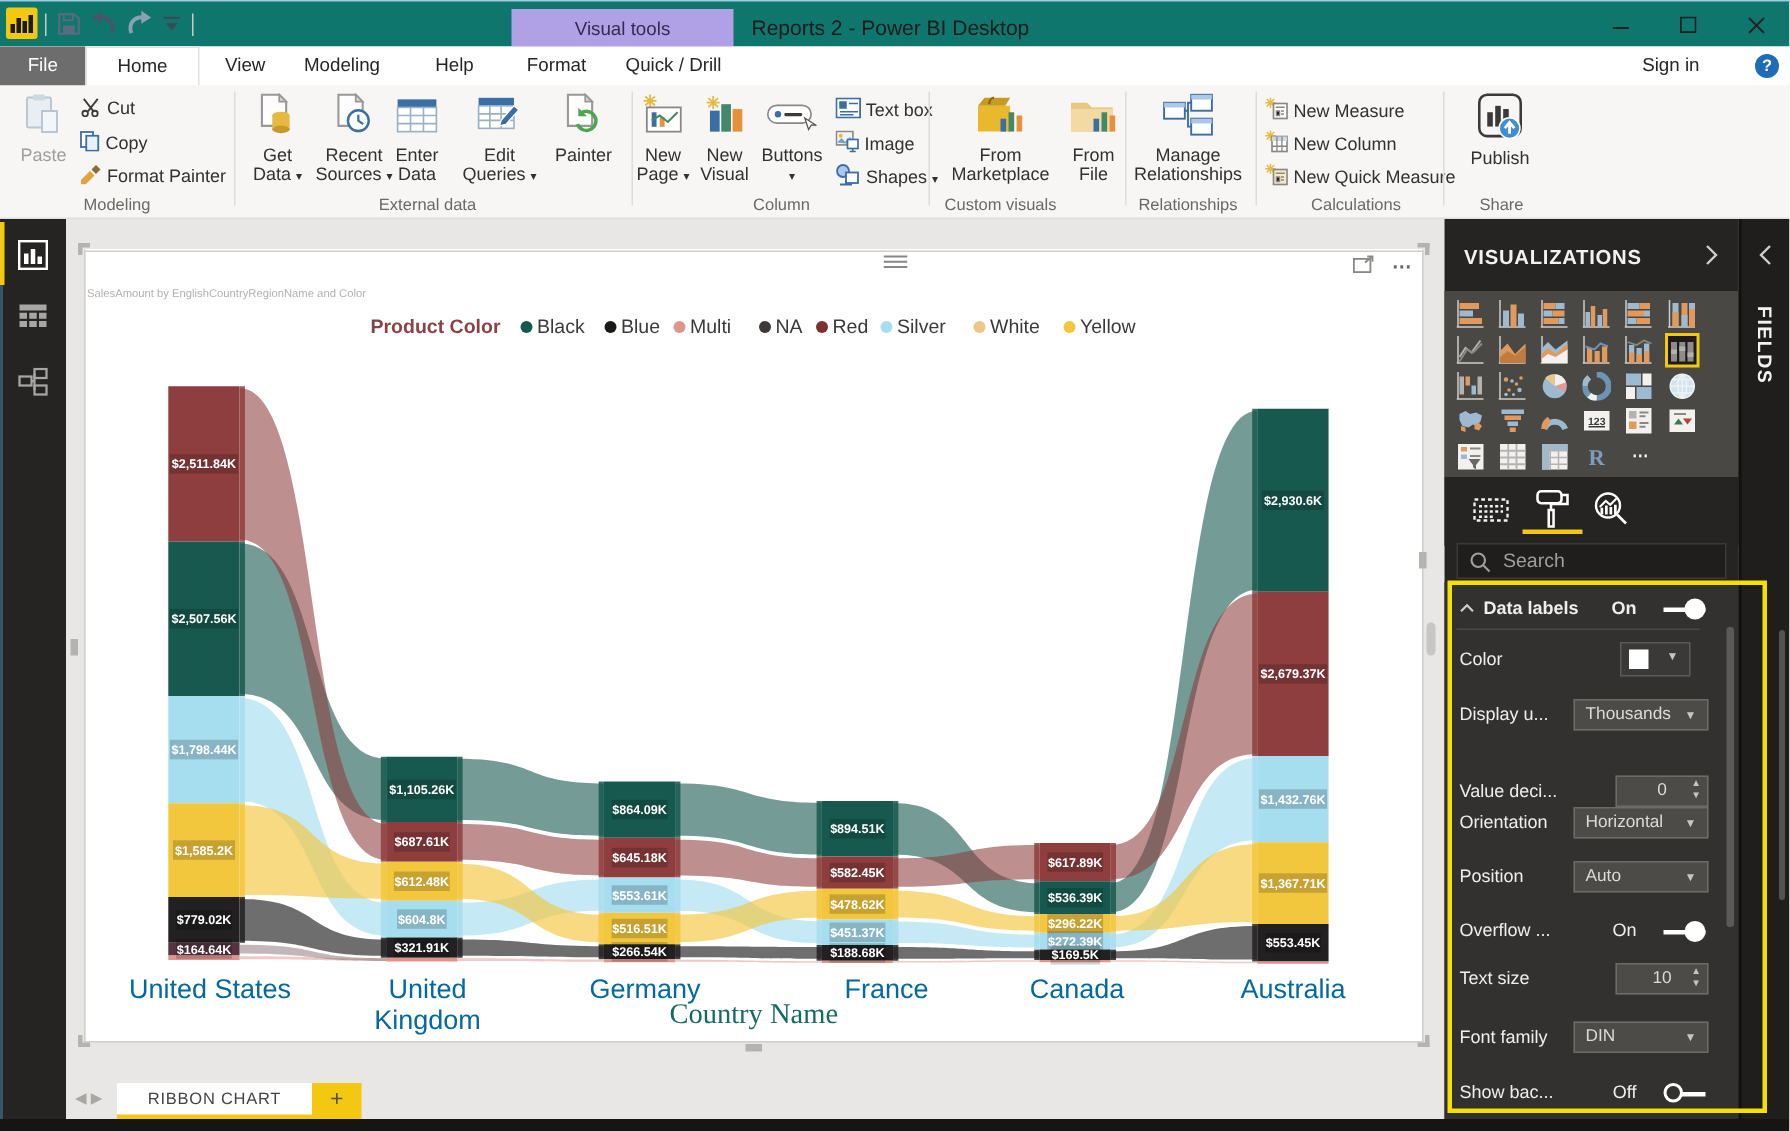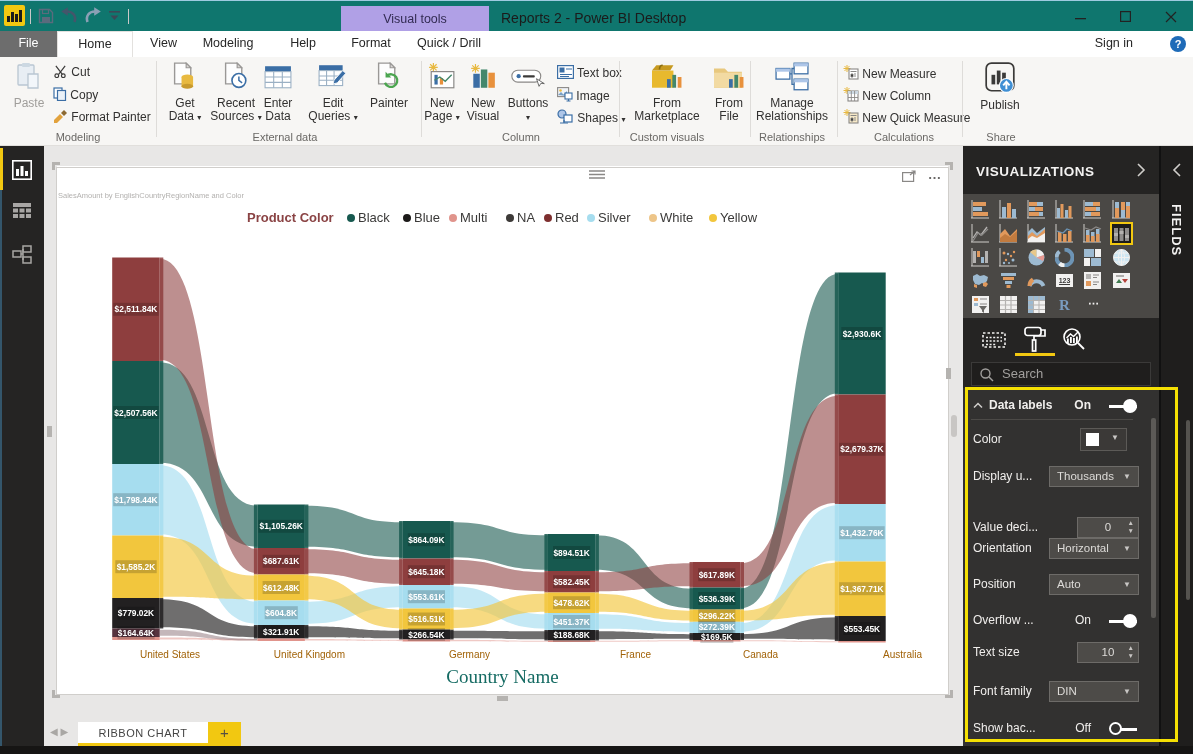--- a/index.html
+++ b/index.html
@@ -30,21 +30,21 @@
 #leftnav{position:absolute;left:0;top:146px;width:44px;height:600px;background:#252423}
 #leftnav .sel{position:absolute;left:0;top:2px;width:3px;height:42px;background:#f2c811}
 #leftnav .edge{position:absolute;left:0;top:44px;width:2px;height:556px;background:#34566b}
 .navic{position:absolute;left:12px;width:20px;height:20px}
 
 #canvas{position:absolute;left:44px;top:146px;width:919px;height:600px;background:#e8e7e6}
 #page{position:absolute;left:13px;top:20px;width:891px;height:528px;background:#fff}
 #vtitle{position:absolute;left:1px;top:25px;font-size:7.5px;color:#b3b1af}
 #legend{position:absolute;left:0px;top:44px;width:891px;height:20px;font-size:13px;color:#3b3a39;white-space:nowrap}
 .ldot{display:inline-block;width:8px;height:8px;border-radius:50%;margin-right:3px}
-.axlab{position:absolute;top:483px;font-size:10px;color:#a16207;text-align:right;width:120px}
+.axlab{position:absolute;top:483px;font-size:18px;color:#0369a1;text-align:center;width:120px}
 #axtitle{position:absolute;left:0;top:500px;width:891px;text-align:center;font-family:"Liberation Serif",serif;font-size:19px;color:#156b63}
 
 .fr{position:absolute;background:#d0cecb}
 .hndl{position:absolute;background:#b5b3b0}
 
 #tabstrip{position:absolute;left:44px;top:718px;width:1119px;height:28px;background:#e8e7e6}
 #pagetab{position:absolute;left:34px;top:4px;width:130px;height:24px;background:#fff;border-bottom:3px solid #f2c811;font-size:11px;color:#444;text-align:center;line-height:22px;letter-spacing:0.5px}
 #plustab{position:absolute;left:164px;top:4px;width:33px;height:24px;background:#f2c811;color:#565043;font-size:15px;text-align:center;line-height:22px}
 #tabarrows{position:absolute;left:6px;top:8px;color:#a9a7a4;font-size:10px}
 

